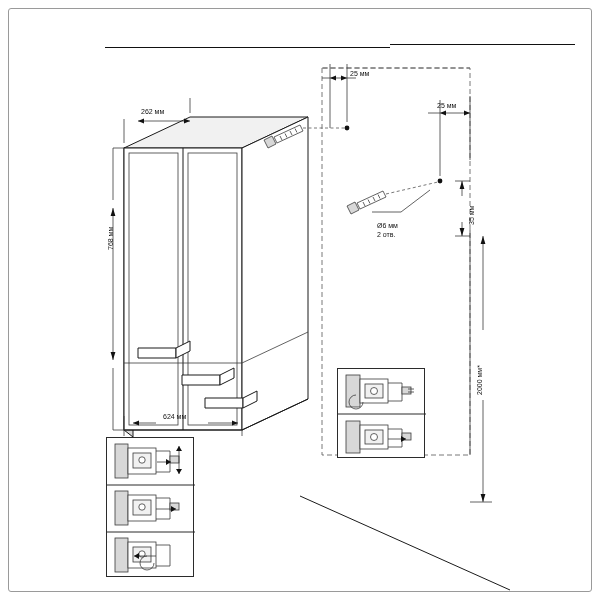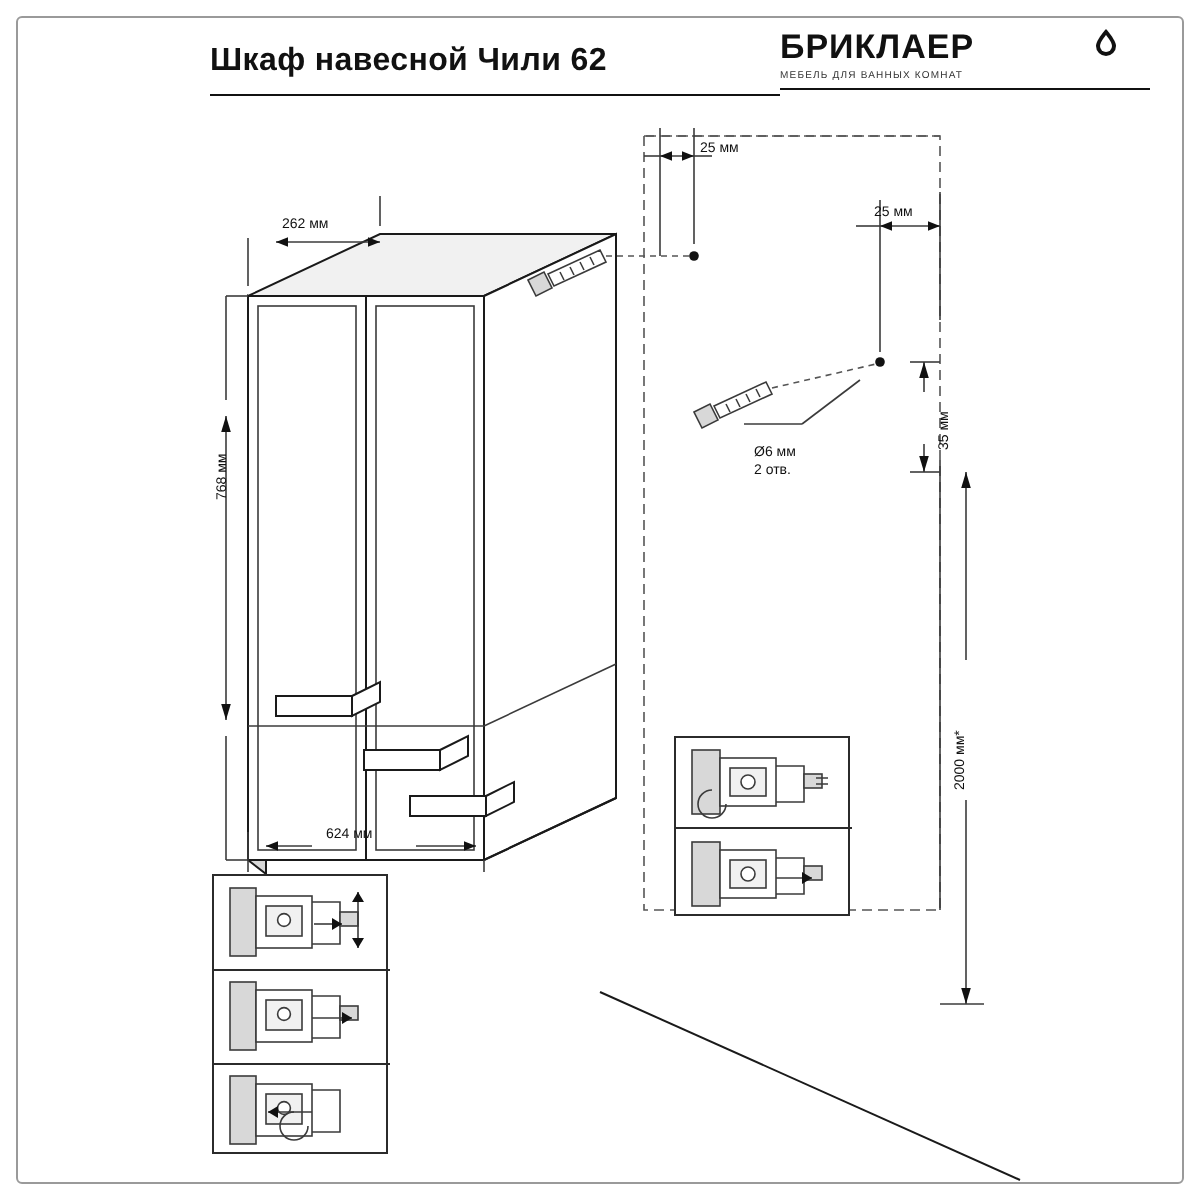--- a/index.html
+++ b/index.html
@@ -56,31 +56,22 @@
   }
   .cimg{position:absolute;left:0;top:0;}
 </style>
 </head>
 <body>
 
 <div id="page">
 
   <div class="frame"></div>
 
-  <div class="title">Шкаф навесной Чили 62</div>
   <div class="titlerule"></div>
 
-  <div class="brand">
-    <div class="bname">БРИКЛАЕР</div>
-    <div class="bsub">МЕБЕЛЬ ДЛЯ ВАННЫХ КОМНАТ</div>
-    <svg class="drop" viewBox="0 0 12 14">
-      <path d="M6 0.5 C6 0.5 1 6 1 9 A5 5 0 0 0 11 9 C11 6 6 0.5 6 0.5 Z" fill="#111"></path>
-      <path d="M6 3.5 C6 3.5 3 7 3 9 A3 3 0 0 0 9 9 C9 7 6 3.5 6 3.5 Z" fill="#fff"></path>
-    </svg>
-  </div>
   <div class="hrule"></div>
 
   <svg class="draw" viewBox="0 0 600 600">
 
     <path class="dash" d="M322 68 L322 455 L470 455 L470 68 Z"></path>
     <path class="dash" d="M322 68 L470 68"></path>
 
     <polygon class="fillg ln" points="124,148 190,117 308,117 242,148"></polygon>
 
     <polygon class="fillgd ln" points="124,148 124,430 133,437 133,155 "></polygon>

